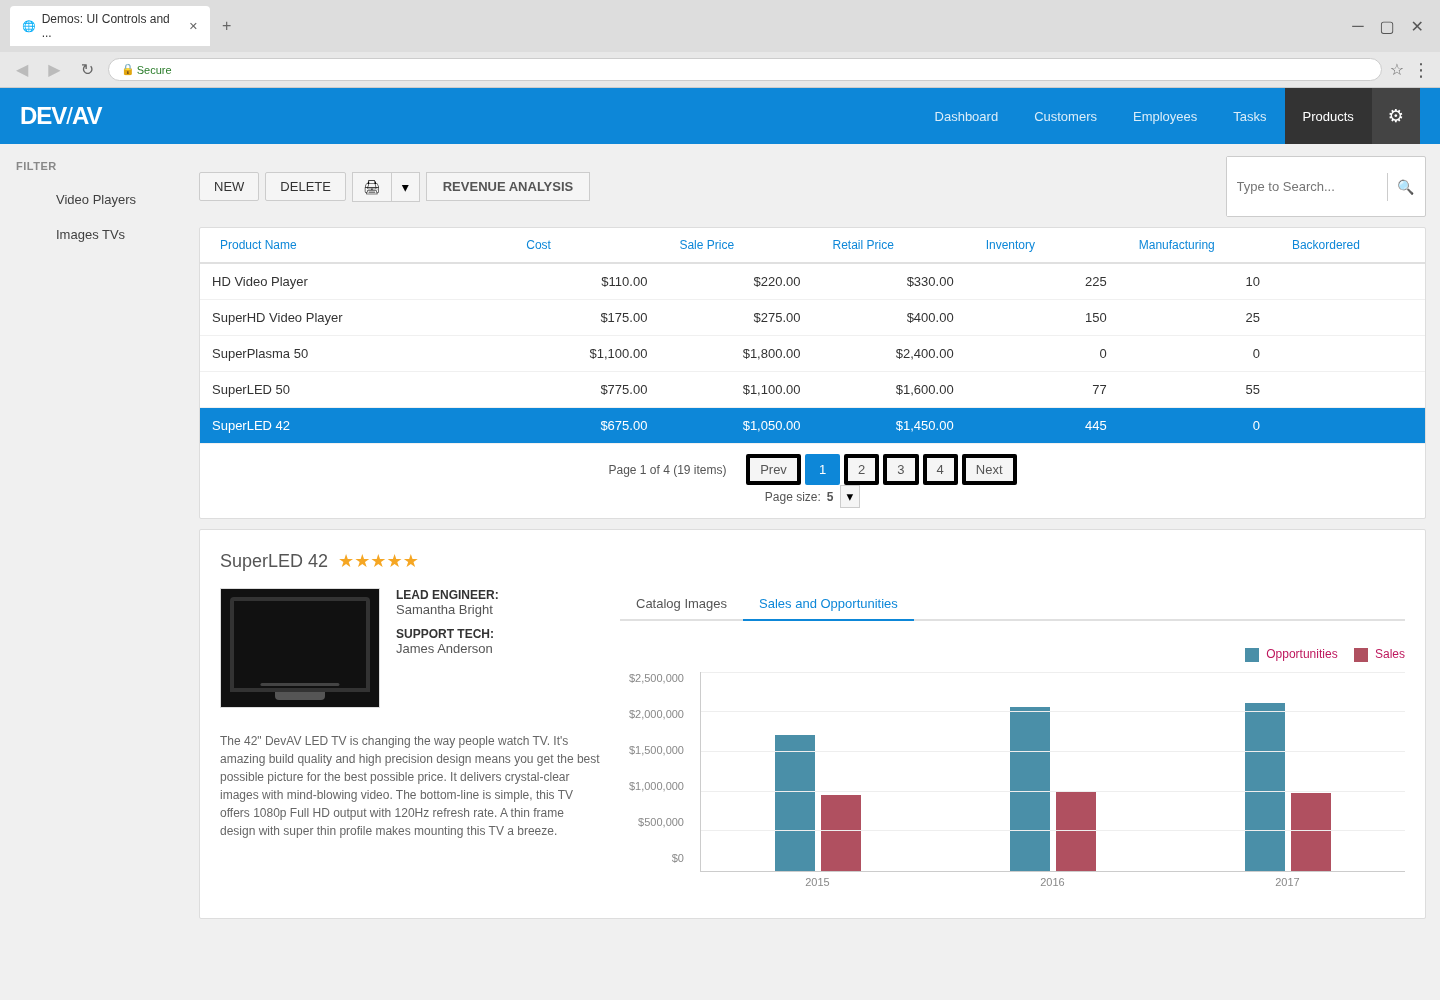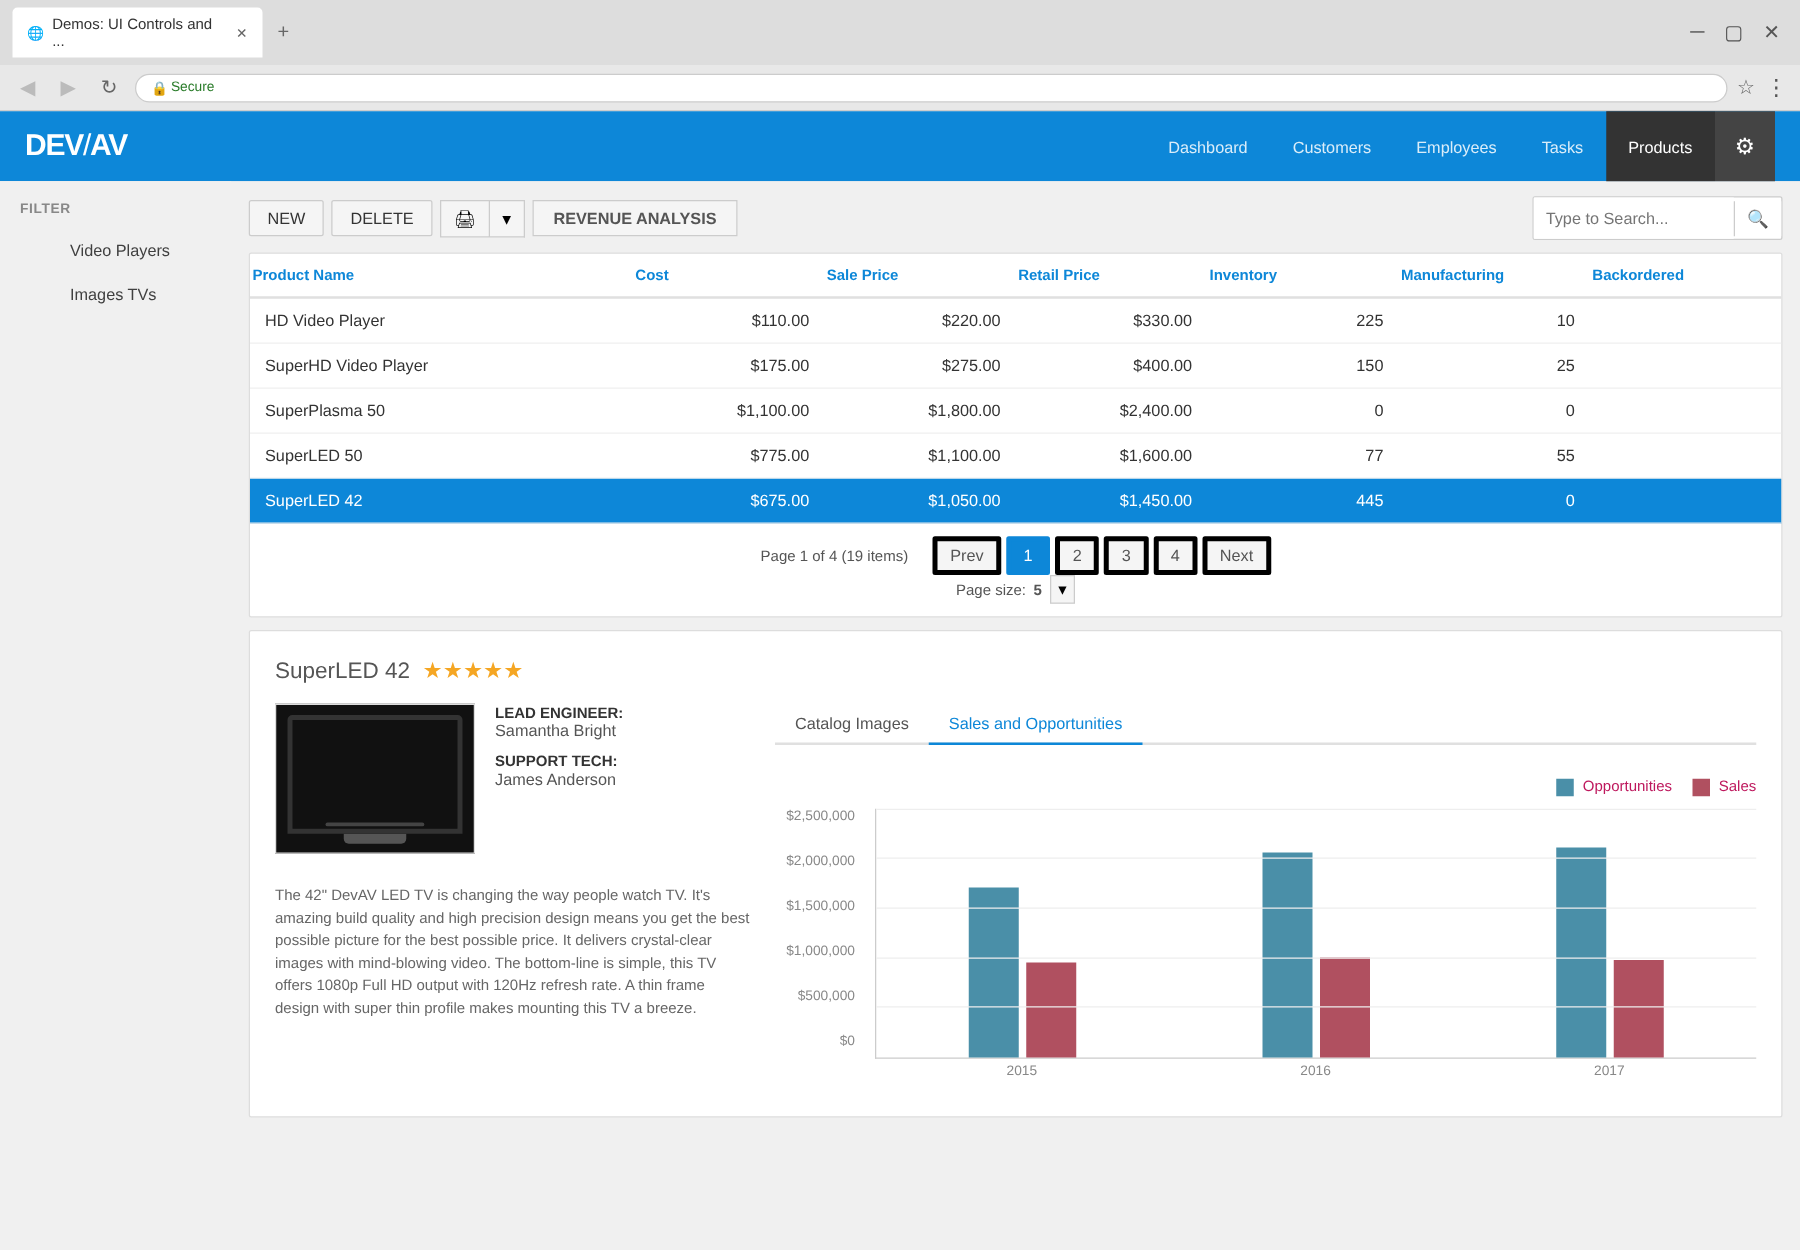--- a/index.html
+++ b/index.html
@@ -43,27 +43,27 @@
     
     .content-area { flex: 1; padding: 12px 14px; }
 
     
     .toolbar { display: flex; align-items: center; gap: 6px; margin-bottom: 10px; }
     .btn { padding: 6px 14px; border: 1px solid #ccc; background: #f5f5f5; cursor: pointer; font-size: 13px; border-radius: 2px; color: #333; }
     .btn-group { display: flex; }
     .btn-icon { padding: 6px 10px; border: 1px solid #ccc; background: #f5f5f5; cursor: pointer; font-size: 14px; }
     .btn-revenue { padding: 6px 16px; border: 1px solid #ccc; background: #f5f5f5; cursor: pointer; font-size: 13px; font-weight: bold; color: #555; }
     .search-box { display: flex; align-items: center; margin-left: auto; border: 1px solid #ccc; background: #fff; border-radius: 2px; }
-    .search-box input { border: none; outline: none; padding: 9px 10px; font-size: 13px; color: #aaa; width: 160px; }
+    .search-box input { border: none; outline: none; padding: 22px 10px; font-size: 13px; color: #aaa; width: 160px; }
     .search-box button { background: #fff; border: none; border-left: 1px solid #ccc; padding: 6px 10px; cursor: pointer; font-size: 14px; color: #555; }
 
     
     .data-grid { background: #fff; border: 1px solid #ddd; border-radius: 2px; }
     .grid-header { display: grid; grid-template-columns: 2fr 1fr 1fr 1fr 1fr 1fr 1fr; border-bottom: 2px solid #e0e0e0; }
-    .grid-header-cell { padding: 10px 2px; font-weight: bold; color: #0d87d8; font-size: 12px; cursor: pointer; }
+    .grid-header-cell { padding: 10px 20px; font-weight: normal; color: #0d87d8; font-size: 12px; cursor: pointer; }
     .grid-row { display: grid; grid-template-columns: 2fr 1fr 1fr 1fr 1fr 1fr 1fr; border-bottom: 1px solid #f0f0f0; }
     .grid-row.selected { background: #0d87d8; color: #fff; }
     .grid-cell { padding: 10px 12px; font-size: 13px; }
     .grid-cell.number { text-align: right; }
 
     
     .pagination { display: flex; align-items: center; padding: 10px 12px; justify-content: space-between; flex-direction: column; }
     .pagination-info { color: #555; font-size: 12px; }
     .pager { display: flex; align-items: center; gap: 4px; }
     .pager-btn { padding: 4px 10px; border: 4px solid #000000; background: #f5f5f5; cursor: pointer; font-size: 13px; color: #555; border-radius: 2px; }

